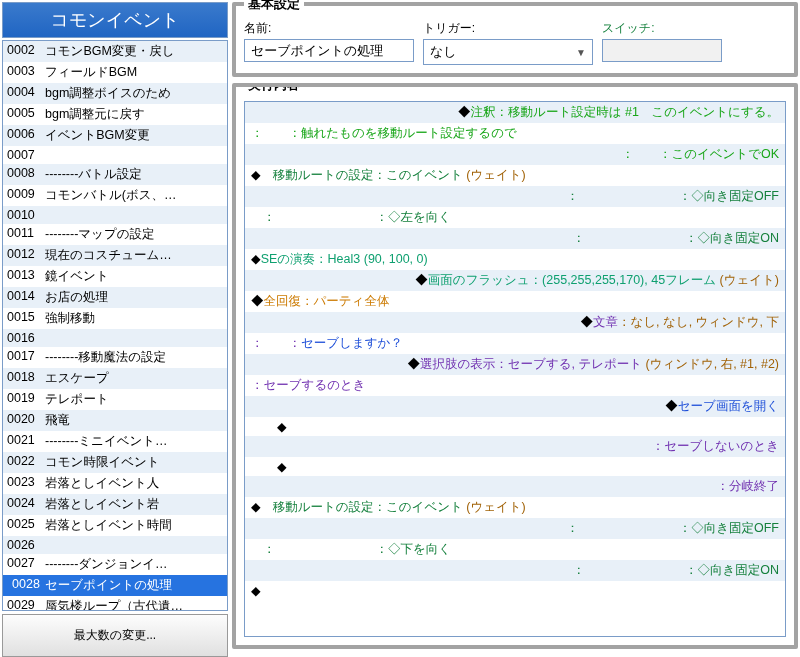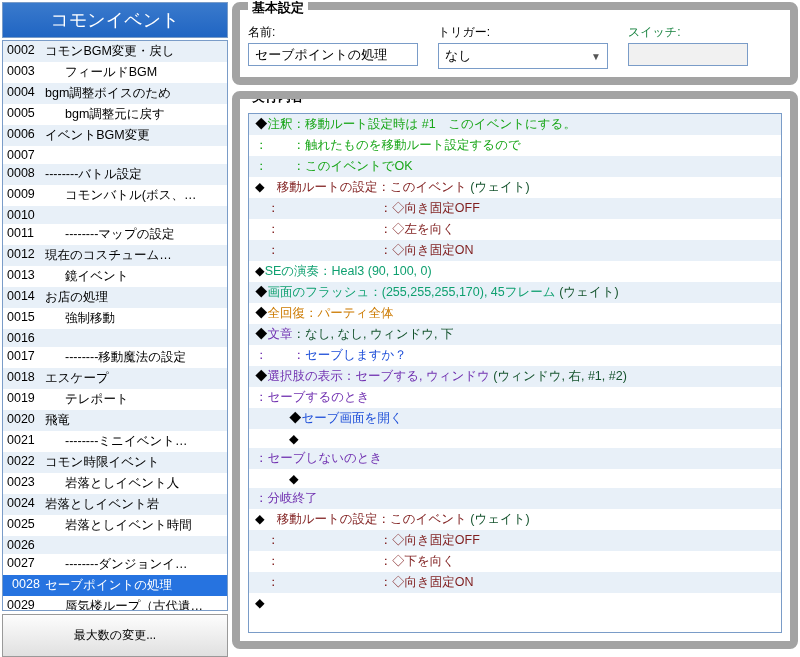--- a/index.html
+++ b/index.html
@@ -37,60 +37,60 @@
 }
 .event-item {
   display: flex;
   padding: 2px 4px;
   font-size: 12.5px;
   white-space: nowrap;
   overflow: hidden;
   cursor: pointer;
 }
 .event-item.odd { background: #e8f0f8; }
-.event-item.even { background: #fff; gap: 20px; }
+.event-item.even { background: #fff; }
 .event-item.selected { background: #2673e0; color: #fff; text-align: center; }
 .event-id { width: 38px; flex-shrink: 0; }
 .event-label { overflow: hidden; text-overflow: ellipsis; }
 .sidebar-footer {
   border: 1px solid #999;
   background: linear-gradient(to bottom, #fdfdfd, #e0e0e0);
   text-align: center;
   padding: 12px 0;
   margin-top: 3px;
   font-size: 12px;
   cursor: pointer;
 }
 .main {
   flex: 1;
   display: flex;
   flex-direction: column;
   padding: 2px;
 }
 .section-box {
-  border: 8px solid #a3a3a3;
-  border-radius: 8px;
+  border: 4px solid #a3a3a3;
+  border-radius: 2px;
   margin-bottom: 6px;
   padding: 4px 8px 8px 8px;
   position: relative;
 }
 .section-title {
   position: absolute;
   top: -2px;
   left: 8px;
   background: #fff;
   padding: 0 4px;
   font-weight: bold;
   font-size: 13px;
   color: #000;
   margin-top: -9px;
 }
 .basic-fields {
   display: flex;
-  gap: 20px;
+  gap: 9px;
   margin-top: 10px;
 }
 .field { display: flex; flex-direction: column; }
 .field label { font-size: 12px; margin-bottom: 2px; }
 .field input, .field .select-box {
   border: 1px solid #7a9cc8;
   padding: 3px 6px;
   font-size: 13px;
   background: #fff;
 }
@@ -107,28 +107,28 @@
   flex: 1;
   overflow-y: auto;
   border: 1px solid #7a9cc8;
   margin-top: 10px;
   font-size: 12.5px;
 }
 .cmd-row {
   padding: 2px 6px;
   white-space: nowrap;
 }
-.cmd-row.odd { background: #e8f0f8; }
+.cmd-row.odd { background: #e8f0f8; text-align: right; }
 .cmd-row.even { background: #fff; }
 .indent0 { padding-left: 6px; }
-.indent1 { padding-left: 40px; }
+.indent1 { padding-left: 32px; }
 .c-green { color: #19a619; }
-.c-red { color: #7f1d1d; padding-left: 12px; }
+.c-red { color: #15803d; padding-left: 12px; }
 .c-teal { color: #0fa070; }
-.c-gray { color: #14532d; }
+.c-gray { color: #a16207; }
 .c-purple { color: #7030b0; }
 .c-blue { color: #1d4ed8; }
 .c-orange { color: #cc7a00; }
 .c-black { color: #000; }
 ::-webkit-scrollbar { width: 16px; }
 ::-webkit-scrollbar-track { background: #e8e8e8; border-left: 1px solid #c0c0c0; }
 ::-webkit-scrollbar-thumb { background: #c6c6c6; border: 1px solid #999; }
 </style>
 </head>
 <body>
@@ -282,21 +282,21 @@
         <div class="cmd-row indent0 odd"><span class="c-green">：　　：このイベントでOK</span></div>
         <div class="cmd-row indent0 even"><span class="c-black">◆</span><span class="c-red">移動ルートの設定：このイベント </span><span class="c-gray">(ウェイト)</span></div>
         <div class="cmd-row indent0 odd"><span class="c-red">：　　　　　　　　：◇向き固定OFF</span></div>
         <div class="cmd-row indent0 even"><span class="c-red">：　　　　　　　　：◇左を向く</span></div>
         <div class="cmd-row indent0 odd"><span class="c-red">：　　　　　　　　：◇向き固定ON</span></div>
         <div class="cmd-row indent0 even"><span class="c-black">◆</span><span class="c-teal">SEの演奏：Heal3 (90, 100, 0)</span></div>
         <div class="cmd-row indent0 odd"><span class="c-black">◆</span><span class="c-teal">画面のフラッシュ：(255,255,255,170), 45フレーム </span><span class="c-gray">(ウェイト)</span></div>
         <div class="cmd-row indent0 even"><span class="c-black">◆</span><span class="c-orange">全回復：パーティ全体</span></div>
         <div class="cmd-row indent0 odd"><span class="c-black">◆</span><span class="c-purple">文章</span><span class="c-gray">：なし, なし, ウィンドウ, 下</span></div>
         <div class="cmd-row indent0 even"><span class="c-purple">：　　：</span><span class="c-blue">セーブしますか？</span></div>
-        <div class="cmd-row indent0 odd"><span class="c-black">◆</span><span class="c-purple">選択肢の表示：セーブする, ウィンドウ </span><span class="c-gray">(ウィンドウ, 右, #1, #2)</span></div>
+        <div class="cmd-row indent0 odd"><span class="c-black">◆</span><span class="c-purple">選択肢の表示：セーブする, テレポート </span><span class="c-gray">(ウィンドウ, 右, #1, #2)</span></div>
         <div class="cmd-row indent0 even"><span class="c-purple">：セーブするのとき</span></div>
         <div class="cmd-row indent1 odd"><span class="c-black">◆</span><span class="c-blue">セーブ画面を開く</span></div>
         <div class="cmd-row indent1 even"><span class="c-black">◆</span></div>
         <div class="cmd-row indent0 odd"><span class="c-purple">：セーブしないのとき</span></div>
         <div class="cmd-row indent1 even"><span class="c-black">◆</span></div>
         <div class="cmd-row indent0 odd"><span class="c-purple">：分岐終了</span></div>
         <div class="cmd-row indent0 even"><span class="c-black">◆</span><span class="c-red">移動ルートの設定：このイベント </span><span class="c-gray">(ウェイト)</span></div>
         <div class="cmd-row indent0 odd"><span class="c-red">：　　　　　　　　：◇向き固定OFF</span></div>
         <div class="cmd-row indent0 even"><span class="c-red">：　　　　　　　　：◇下を向く</span></div>
         <div class="cmd-row indent0 odd"><span class="c-red">：　　　　　　　　：◇向き固定ON</span></div>

